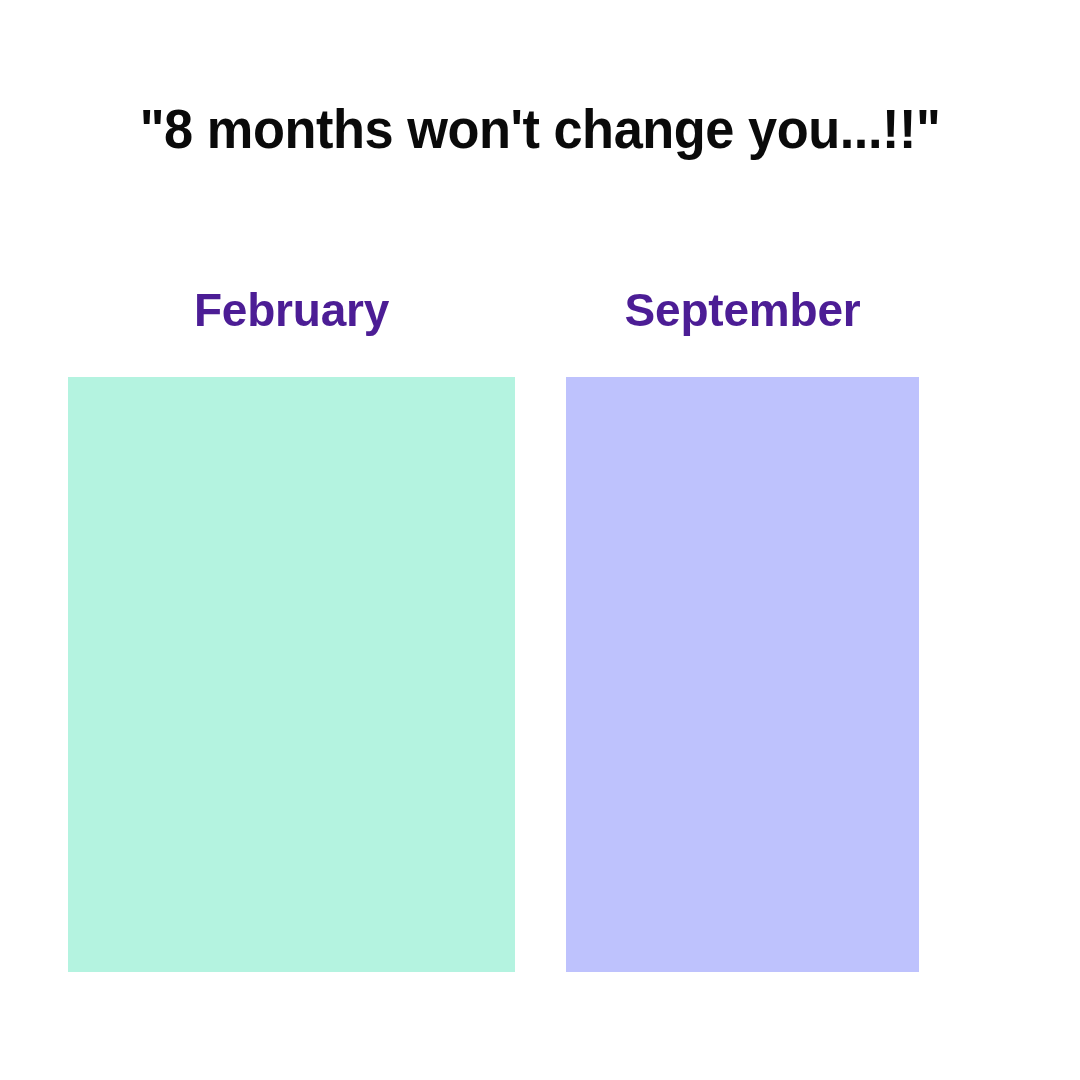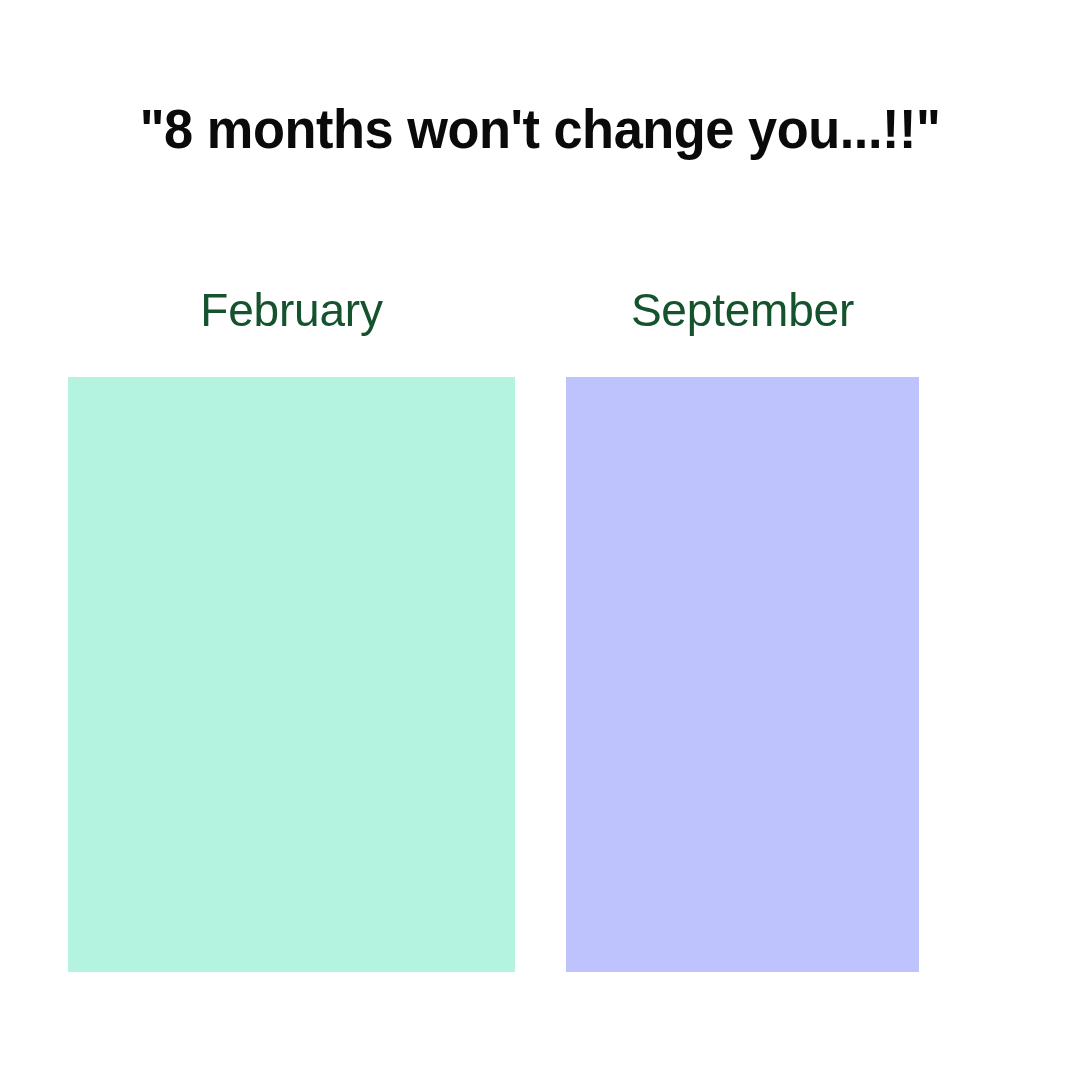--- a/index.html
+++ b/index.html
@@ -61,23 +61,23 @@
   .compare-col.right { left: 498px; width: 353px; }
 
   .panel-label {
     position: absolute;
     top: 0;
     left: 0;
     width: 100%;
     text-align: center;
     font-family: "Liberation Sans", sans-serif;
     font-size: 46px;
-    font-weight: 400;
+    font-weight: 700;
     line-height: 1.0;
-    color: #14532d;
+    color: #4c1d95;
     letter-spacing: -0.2px;
     white-space: nowrap;
   }
 
   .panel-image {
     position: absolute;
     top: 90px;
     left: 0;
     width: 100%;
     height: 595px;

